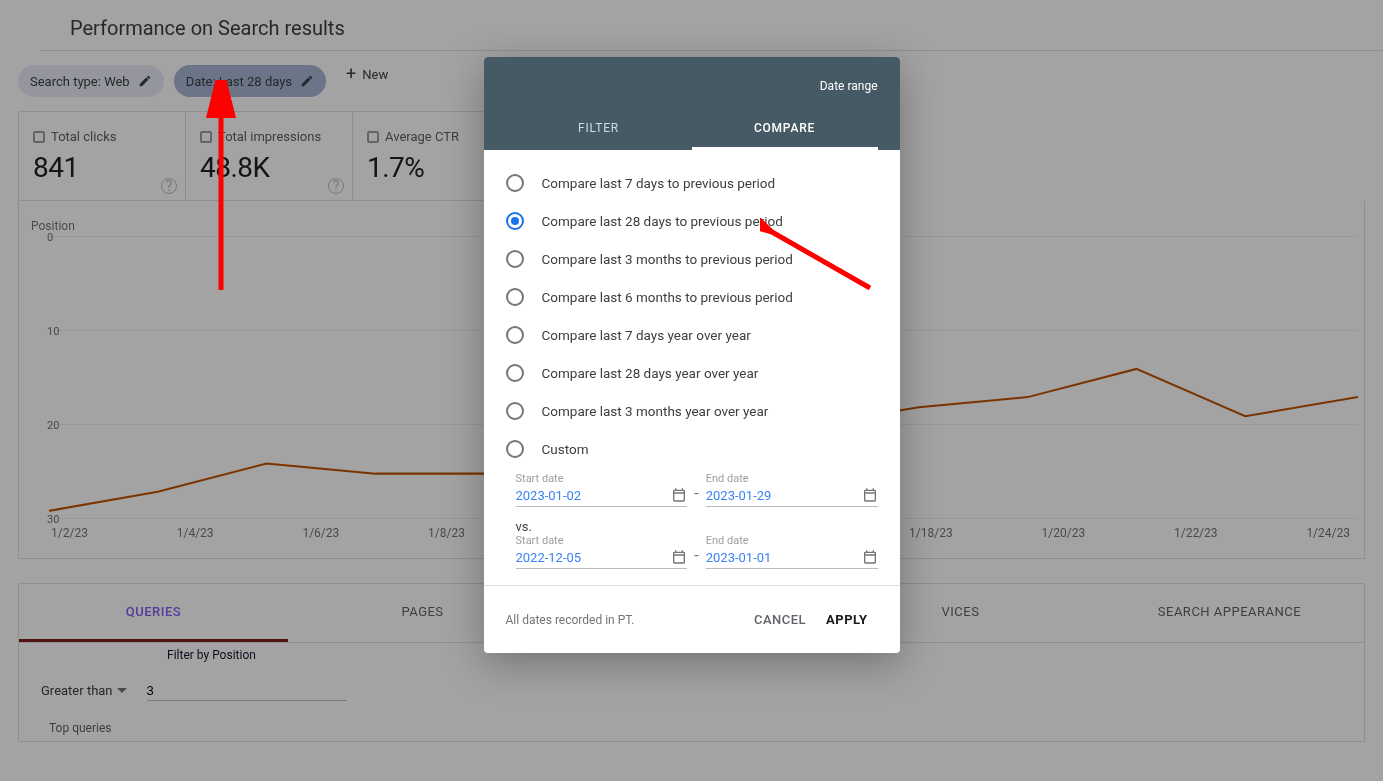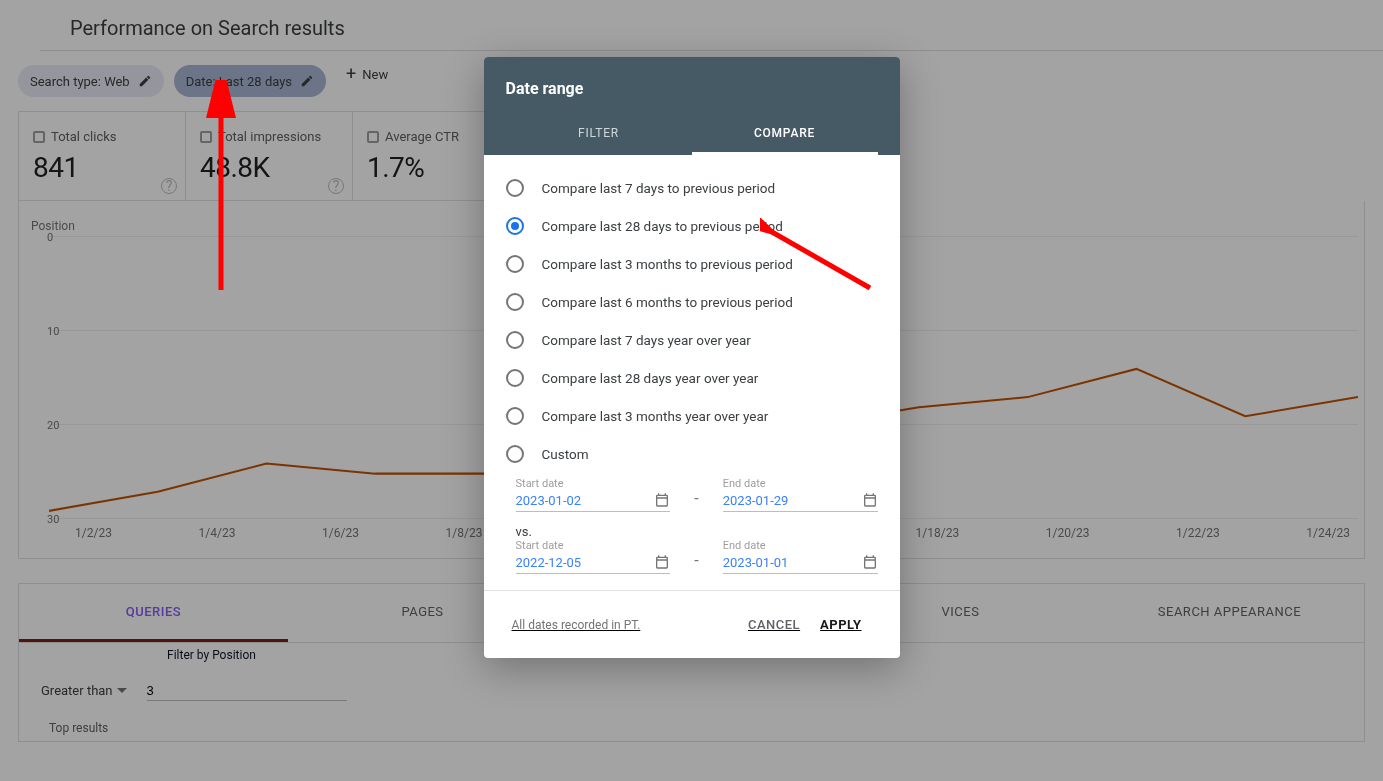--- a/index.html
+++ b/index.html
@@ -21,57 +21,57 @@
   .metric-label { font-size: 13px; color: #616161; }
   .metric-value { font-size: 28px; color: #212121; margin-top: 6px; letter-spacing: -0.5px; }
   .metric-help { position: absolute; bottom: 6px; right: 8px; color: #bdbdbd; font-size: 14px; border: 1px solid #bdbdbd; border-radius: 50%; width: 16px; height: 16px; display: flex; align-items: center; justify-content: center; }
   .metric.orange { background: #e37400; border-color: #e37400; padding: 0; width: 8px; overflow: hidden; }
 
   .chart-area { border: 1px solid #e0e0e0; border-top: none; margin: 0 18px; height: 358px; position: relative; background: #fff; }
   .ylabel { position: absolute; left: 12px; top: 18px; font-size: 12px; color: #757575; }
   .grid { position: absolute; left: 30px; right: 6px; top: 35px; bottom: 40px; }
   .gridline { border-top: 1px solid #eee; position: absolute; left: 0; right: 0; }
   .tick-y { position: absolute; left: -2px; font-size: 11px; color: #757575; transform: translateY(-50%);}
-  .xlabels { position: absolute; left: 48px; right: 6px; bottom: 18px; display: flex; justify-content: space-between; font-size: 12px; color: #757575; padding: 0 8px;}
+  .xlabels { position: absolute; left: 24px; right: 6px; bottom: 18px; display: flex; justify-content: space-between; font-size: 12px; color: #757575; padding: 0 8px;}
   .chart-svg { position: absolute; left: 30px; right: 6px; top: 35px; bottom: 40px; }
 
   .tabs2 { border: 1px solid #e0e0e0; margin: 24px 18px 0; display: flex; }
   .tab2 { flex: 1; text-align: center; padding: 20px 0; font-size: 13px; color: #5f6368; letter-spacing: 0.5px; cursor: pointer; }
   .tab2.active { border-bottom: 3px solid #7f1d1d; color: #8b5cf6; font-weight: 500; }
 
   .filter-row { border: 1px solid #e0e0e0; border-top: none; margin: 0 18px; padding: 36px 18px 6px; position: relative; }
   .filter-hint { position: absolute; top: 5px; left: 148px; font-size: 12px; color: #0f172a; }
   .filter-select { display: flex; align-items: center; gap: 16px; font-size: 13px; color: #3c4043; }
   .filter-select .sel { padding: 4px 4px; border-bottom: 1px solid transparent; display: inline-flex; align-items: center; gap: 4px;}
   .filter-select input { border: none; border-bottom: 1px solid #bdbdbd; font-size: 13px; width: 200px; padding: 2px 0; outline: none;}
   .top-q { margin: 18px 0 0 12px; font-size: 12px; color: #5f6368; }
 
   .overlay { position: absolute; inset: 0; background: rgba(0,0,0,0.36); display: flex; align-items: flex-start; justify-content: center; }
   .dialog { width: 416px; background: #fff; margin-top: 57px; box-shadow: 0 10px 40px rgba(0,0,0,0.3); border-radius: 4px; overflow: hidden; }
   .dialog-header { background: #455a64; color: #fff; padding: 22px 22px 0; }
-  .dialog-title { font-size: 16px; font-weight: 700; }
+  .dialog-title { font-size: 12px; font-weight: 400; text-align: right; }
   .dialog-tabs { display: flex; margin-top: 16px; }
   .dtab { flex: 1; text-align: center; padding: 12px 0; font-size: 12px; letter-spacing: 0.8px; color: #cfd8dc; cursor: pointer; }
   .dtab.active { color: #fff; border-bottom: 3px solid #fff; font-weight: 500; }
   .dialog-body { padding: 14px 22px 10px; }
   .radio-row { display: flex; align-items: center; gap: 18px; padding: 10px 0; cursor: pointer; }
   .radio { width: 18px; height: 18px; border: 2px solid #757575; border-radius: 50%; position: relative; flex-shrink: 0; }
   .radio.selected { border-color: #1a73e8; }
   .radio.selected::after { content: ""; position: absolute; inset: 3px; background: #1a73e8; border-radius: 50%; }
   .radio-label { font-size: 13.5px; color: #3c4043; }
   .date-inputs-block { padding-left: 10px; margin-top: 4px;}
-  .date-row { display: flex; align-items: flex-end; gap: 22px; margin-bottom: 6px; }
+  .date-row { display: flex; align-items: flex-end; gap: 5px; margin-bottom: 6px; }
   .date-col { flex: 1; }
   .date-small { font-size: 11px; color: #9e9e9e; margin-bottom: 2px; display:block;}
   .date-input { display: flex; align-items: center; border-bottom: 1px solid #bdbdbd; padding-bottom: 3px; }
   .date-input span { font-size: 13px; color: #3b82f6; flex: 1; }
   .cal-icon { width: 16px; height: 16px; color: #757575; }
   .dash { padding: 0 2px 4px; color: #757575; }
   .vs { font-size: 13px; color: #3c4043; margin-top: 12px; margin-bottom: 0px; }
-  .dialog-footer { display: flex; align-items: center; padding: 18px 28px; border-top: 1px solid #e0e0e0; text-decoration: underline; }
+  .dialog-footer { display: flex; align-items: center; padding: 18px 22px; border-top: 1px solid #e0e0e0; }
   .footnote { font-size: 12px; color: #757575; flex: 1; }
   .dbtn { font-size: 13px; letter-spacing: 0.5px; color: #5f6368; padding: 8px 10px; cursor: pointer; font-weight: 500; }
   .dbtn.primary { color: #1a1a1a; font-weight: 700; }
 
   .arrow-down { position: absolute; z-index: 5; }
   .arrow-right { position: absolute; z-index: 20; }
 </style>
 </head>
 <body>
 <div class="page">
@@ -165,21 +165,21 @@
   <div class="filter-hint">Filter by Position</div>
   <div class="filter-select">
     <span class="sel">
       <span>Greater than</span>
       <svg width="10" height="10" viewBox="0 0 10 10">
             <path d="M0 2 L5 7 L10 2 Z" fill="#757575"></path>
           </svg>
     </span>
     <input value="3" style="">
   </div>
-  <div class="top-q">Top results</div>
+  <div class="top-q">Top queries</div>
 </div>
 
 <svg class="arrow-down" style="left:196px; top:80px;" width="50" height="220">
   <defs>
         <marker id="ah1" markerWidth="12" markerHeight="12" refX="6" refY="3" orient="auto">
           <path d="M0,0 L12,3 L0,6 Z" fill="#ff0000"></path>
         </marker>
       </defs>
   <line x1="25" y1="210" x2="25" y2="8" stroke="#ff0000" stroke-width="5" marker-end="url(#ah1)"></line>
 </svg>

